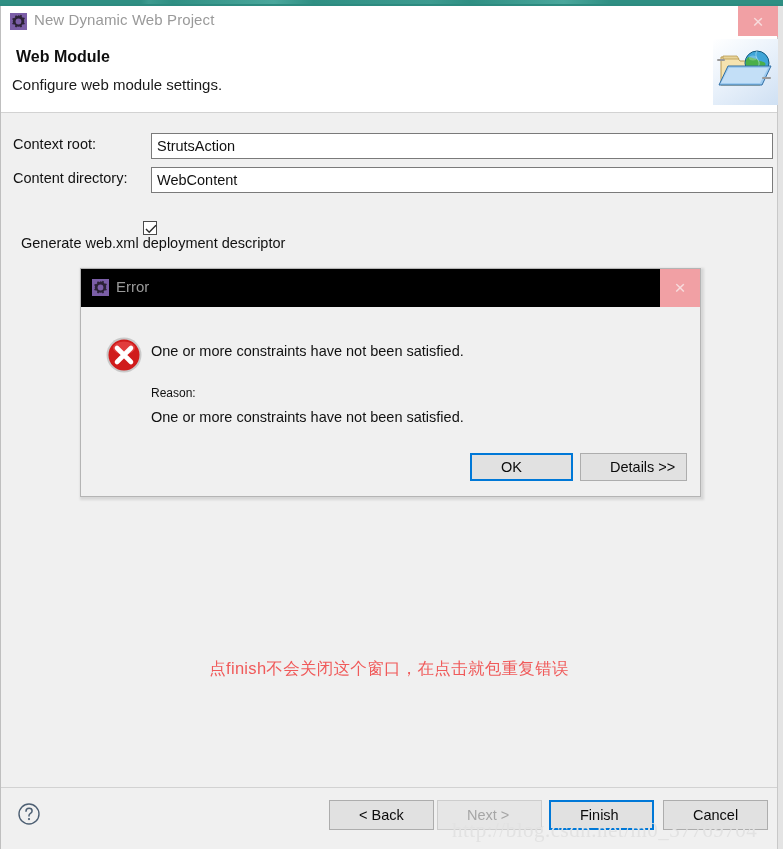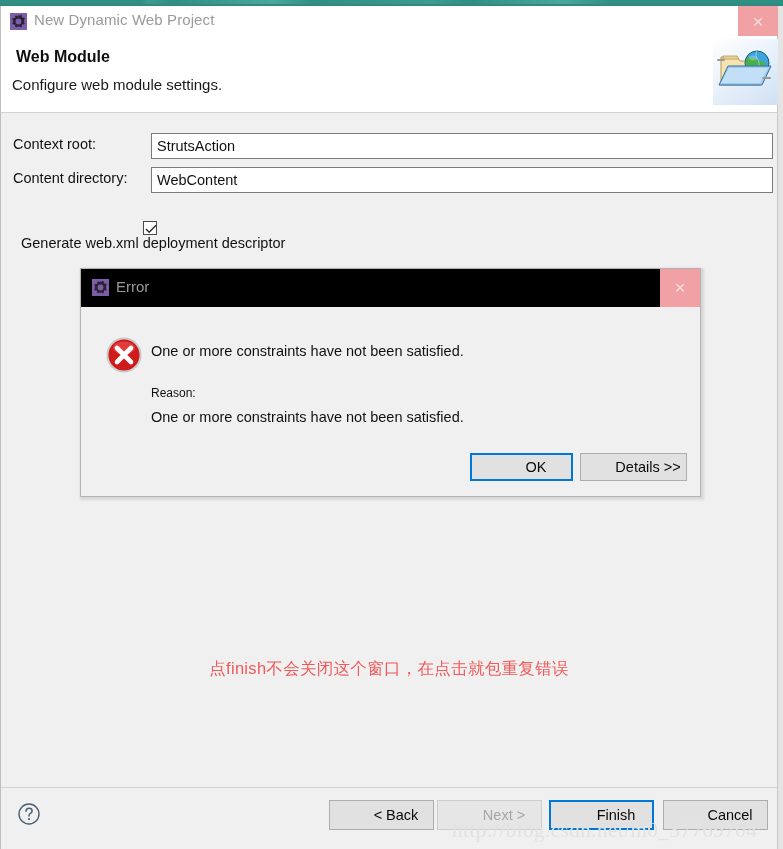--- a/index.html
+++ b/index.html
@@ -228,21 +228,21 @@
     position: absolute;
     height: 30px;
     background: #e1e1e1;
     border: 1px solid #adadad;
     box-sizing: border-box;
     font-family: "Liberation Sans", sans-serif;
     font-size: 14.5px;
     color: #0b0b0b;
     display: flex;
     align-items: center;
-    justify-content: center;
+    justify-content: flex-start;
     cursor: pointer;
     user-select: none;
     padding-left: 29px;
   }
   .btn.disabled {
     color: #a6a6a6;
     background: #e6e6e6;
     border-color: #cdcdcd;
     cursor: default;
   }

